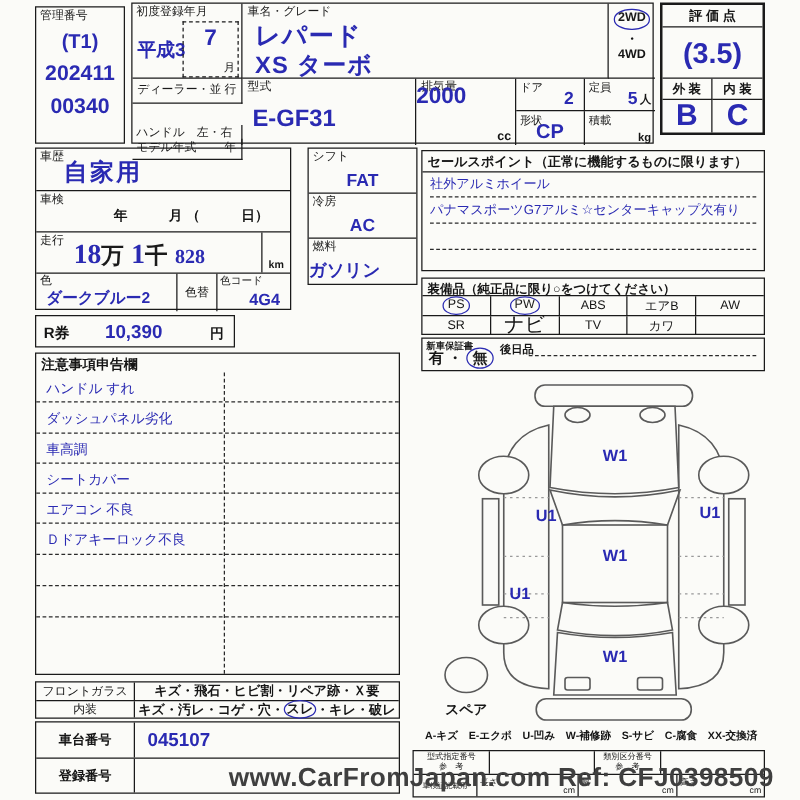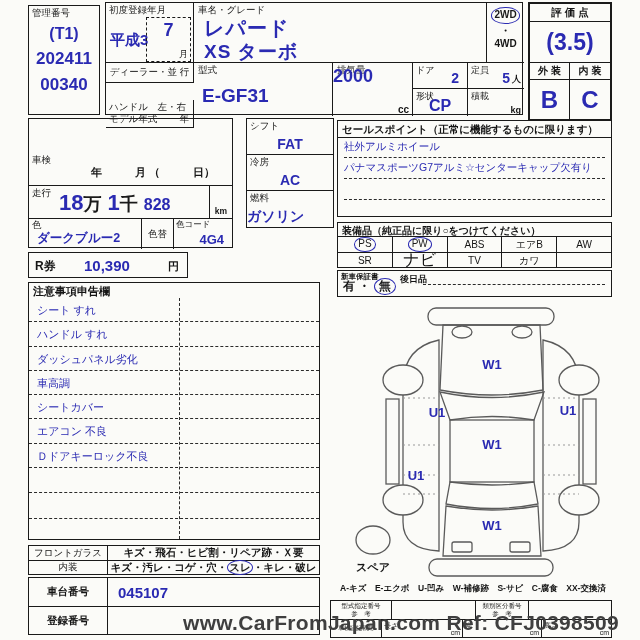--- a/index.html
+++ b/index.html
@@ -87,39 +87,43 @@
       <span class="lbl" style="position:absolute;left:3px;top:2px;font-size:9px;">定員</span>
       <span class="bv" style="position:absolute;right:14px;bottom:2px;font-size:14px;">5</span>
       <span style="position:absolute;right:3px;bottom:2px;font-size:9px;font-weight:bold;">人</span>
     </div>
     <div class="cell" style="left:362px;top:86px;width:56px;height:27px;">
       <span class="lbl" style="position:absolute;left:3px;top:2px;font-size:9px;">積載</span>
       <span style="position:absolute;right:3px;bottom:1px;font-size:9px;font-weight:bold;">kg</span>
     </div>
   </div>
 
-  <div class="box" style="left:528px;top:2px;width:84px;height:119px;border-width:2.5px;">
+  <div class="box" style="left:528px;top:2px;width:84px;height:106px;border-width:2.5px;">
     <div class="bb ctr" style="height:17px;font-size:10.5px;font-weight:bold;">評 価 点</div>
     <div class="bv ctr" style="height:41px;font-size:23px;">(3.5)</div>
     <div class="cell" style="left:0;top:58px;right:0;bottom:0;border-top:1.4px solid #1a1a1a;">
       <div class="cell br bb ctr" style="left:0;top:0;width:50%;height:17px;font-size:10px;font-weight:bold;">外 装</div>
       <div class="cell bb ctr" style="left:50%;top:0;width:50%;height:17px;font-size:10px;font-weight:bold;">内 装</div>
       <div class="cell br ctr bv" style="left:0;top:17px;width:50%;bottom:0;font-size:24px;">B</div>
       <div class="cell ctr bv" style="left:50%;top:17px;width:50%;bottom:0;font-size:24px;">C</div>
     </div>
   </div>
 
   <div class="box" style="left:28px;top:118px;width:205px;height:130px;">
+    <div class="cell bb" style="left:0;top:0;width:100%;height:34px;">
+      <span class="lbl" style="position:absolute;left:3px;top:2px;">車歴</span>
+      <span class="bv" style="position:absolute;left:22px;top:6px;font-size:19px;letter-spacing:2px;">自家用</span>
+    </div>
     <div class="cell bb" style="left:0;top:34px;width:100%;height:33px;">
       <span class="lbl" style="position:absolute;left:3px;top:2px;">車検</span>
       <span style="position:absolute;left:62px;bottom:5px;font-size:11px;font-weight:bold;white-space:pre;">年　　　月 （　　　日）</span>
     </div>
     <div class="cell bb" style="left:0;top:67px;width:100%;height:33px;">
       <span class="lbl" style="position:absolute;left:3px;top:2px;">走行</span>
-      <div style="position:absolute;left:30px;bottom:2px;display:flex;align-items:baseline;">
+      <div style="position:absolute;left:30px;bottom:2px;display:flex;align-items:baseline;font-family:Liberation Serif, serif;">
         <span class="bv" style="font-size:22px;">18</span>
         <span class="blk" style="font-size:18px;">万</span>
         <span class="bv" style="font-size:22px;margin-left:6px;">1</span>
         <span class="blk" style="font-size:18px;">千</span>
         <span class="bv" style="font-size:16px;margin-left:6px;">828</span>
       </div>
       <div class="cell" style="right:0;top:0;width:23px;height:100%;border-left:1.4px solid #1a1a1a;">
         <span style="position:absolute;left:0;bottom:2px;width:100%;text-align:center;font-size:8.5px;font-weight:bold;">km</span>
       </div>
     </div>
@@ -177,36 +181,35 @@
     </div>
     <div style="display:flex;height:15px;">
       <div class="ctr br" style="flex:1;font-size:10px;">SR</div>
       <div class="ctr br" style="flex:1;font-size:16px;">ナビ</div>
       <div class="ctr br" style="flex:1;font-size:10px;">TV</div>
       <div class="ctr br" style="flex:1;font-size:10px;">カワ</div>
       <div class="ctr" style="flex:1;font-size:10px;"></div>
     </div>
   </div>
 
-  <div class="box" style="left:337px;top:270px;width:275px;height:27px;">
+  <div class="box" style="left:337px;top:270px;width:275px;height:27px;font-family:Liberation Serif, serif;">
     <span style="position:absolute;left:3px;top:1px;font-size:7.5px;font-weight:bold;">新車保証書</span>
     <div style="position:absolute;left:5px;bottom:1px;font-size:12px;font-weight:bold;">
       <span>有</span>
       <span>・</span>
       <span class="circ" style="color:#1a1a1a;">無</span>
     </div>
     <span style="position:absolute;left:62px;top:2px;font-size:9px;font-weight:bold;">後日品</span>
     <div style="position:absolute;left:85px;right:6px;top:13px;border-bottom:1.6px dashed #2a2a2a;"></div>
   </div>
 
   <div class="box" style="left:28px;top:282px;width:292px;height:258px;">
     <div style="font-size:11px;font-weight:bold;padding:1px 4px;height:14px;box-sizing:border-box;">注意事項申告欄</div>
     <div class="cell" style="left:0;top:15px;right:0;bottom:0;">
       <div style="position:absolute;left:150px;top:0;bottom:0;border-left:1.6px dashed #2a2a2a;"></div>
-      <div class="dashb bv" style="height:24.3px;font-size:11px;font-weight:normal;padding:5px 0 0 8px;box-sizing:border-box;">シート すれ</div>
       <div class="dashb bv" style="height:24.3px;font-size:11px;font-weight:normal;padding:5px 0 0 8px;box-sizing:border-box;">ハンドル すれ</div>
       <div class="dashb bv" style="height:24.3px;font-size:11px;font-weight:normal;padding:5px 0 0 8px;box-sizing:border-box;">ダッシュパネル劣化</div>
       <div class="dashb bv" style="height:24.3px;font-size:11px;font-weight:normal;padding:5px 0 0 8px;box-sizing:border-box;">車高調</div>
       <div class="dashb bv" style="height:24.3px;font-size:11px;font-weight:normal;padding:5px 0 0 8px;box-sizing:border-box;">シートカバー</div>
       <div class="dashb bv" style="height:24.3px;font-size:11px;font-weight:normal;padding:5px 0 0 8px;box-sizing:border-box;">エアコン 不良</div>
       <div class="dashb bv" style="height:24.3px;font-size:11px;font-weight:normal;padding:5px 0 0 8px;box-sizing:border-box;">Ｄドアキーロック不良</div>
       <div class="dashb" style="height:24.3px;"></div>
       <div class="dashb" style="height:24.3px;"></div>
       <div style="height:24px;"></div>
     </div>

